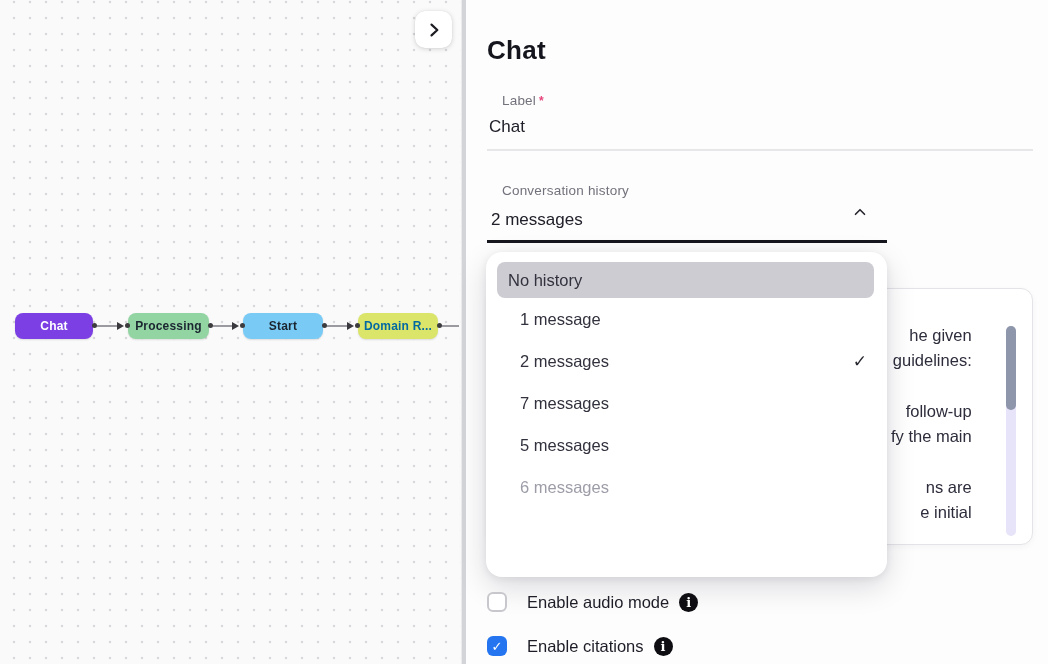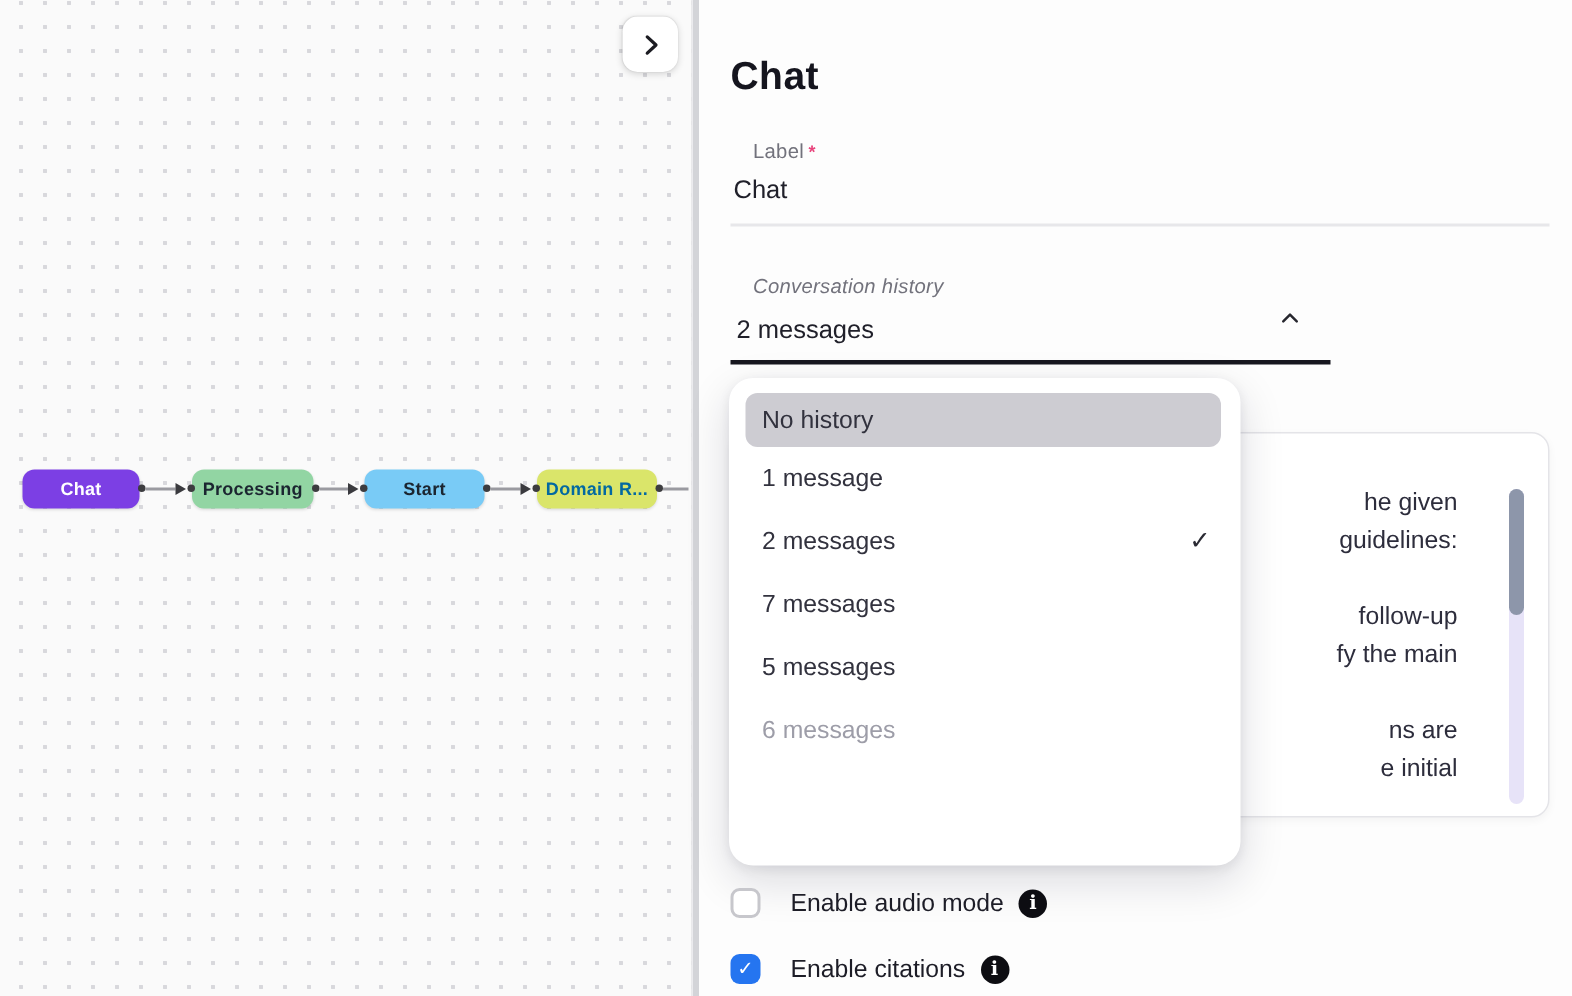--- a/index.html
+++ b/index.html
@@ -46,40 +46,40 @@
   
   .panel { position:absolute; left:466px; top:0; width:582px; height:664px; background:#fdfdfd; }
   .panel-title { position:absolute; left:21px; top:35px; font-size:26px; font-weight:800; color:#15151e; letter-spacing:.3px; }
 
   .field-label { position:absolute; font-size:13.5px; color:#72727c; letter-spacing:.2px;margin-left:12px; }
   .lab-label { left:24px; top:93px; }
   .req { font-size:12px; margin-left:3px; font-weight:700; }
   .lab-value { position:absolute; left:23px; top:117px; font-size:17px; color:#20202a; cursor:text; }
   .lab-underline { position:absolute; left:21px; top:149px; width:546px; height:2px; background:#e7e7ea; }
 
-  .hist-label { left:24px; top:183px;font-style:italic; }
+  .hist-label { left:24px; top:183px; }
   .hist-value { position:absolute; left:25px; top:210px; font-size:17px; color:#20202a; cursor:pointer; }
   .hist-chevron { position:absolute; left:385px; top:203px; width:18px; height:18px; cursor:pointer; }
   .hist-underline { position:absolute; left:21px; top:240px; width:400px; height:2.5px; background:#17171f; }
 
   
   .sys-card { position:absolute; left:21px; top:288px; width:546px; height:257px;
               background:#fff; border:1px solid #e4e4e8; border-radius:12px;
               box-shadow:0 2px 6px rgba(0,0,0,.04); }
   .sys-text { position:absolute; left:403px; top:34px; font-size:16.5px; line-height:25.3px; color:#2d2d3c; }
   .sys-line { min-height:25.3px; white-space:nowrap;text-align:right; }
   .sys-track { position:absolute; left:518px; top:37px; width:10px; height:210px; border-radius:6px; }
   .sys-thumb { position:absolute; left:518px; top:37px; width:10px; height:84px; border-radius:6px; }
 
   
-  .dropdown { position:absolute; left:20px; top:252px; width:341px; height:325px;
+  .dropdown { position:absolute; left:20px; top:252px; width:401px; height:325px;
               background:#fff; border-radius:16px; overflow:hidden;
               box-shadow:0 10px 30px rgba(16,16,40,.14), 0 2px 8px rgba(16,16,40,.08); }
   .dd-item { height:42px; display:flex; align-items:center; justify-content:space-between;
-             padding:0 20px 0 22px; font-size:16.5px; color:#32323e; cursor:pointer; }
+             padding:0 20px 0 34px; font-size:16.5px; color:#32323e; cursor:pointer; }
   .dd-item.highlighted { height:36px; margin:10px 13px 0 11px; padding:0 12px 0 11px;
                          background:#cdccd2; border-radius:8px; }
   .dd-item.muted  { color:#9d9da8; }
   .dd-item.cutoff { color:#c4c4cb; }
   .check-icon { display:none; color:#2a2a33; font-size:17px; font-weight:700; }
   .dd-item.selected .check-icon { display:block; }
   .check-icon::after { content:"\2713"; }
 
   
   .toggle-row { position:absolute; left:21px; display:flex; align-items:center; gap:10px; }

